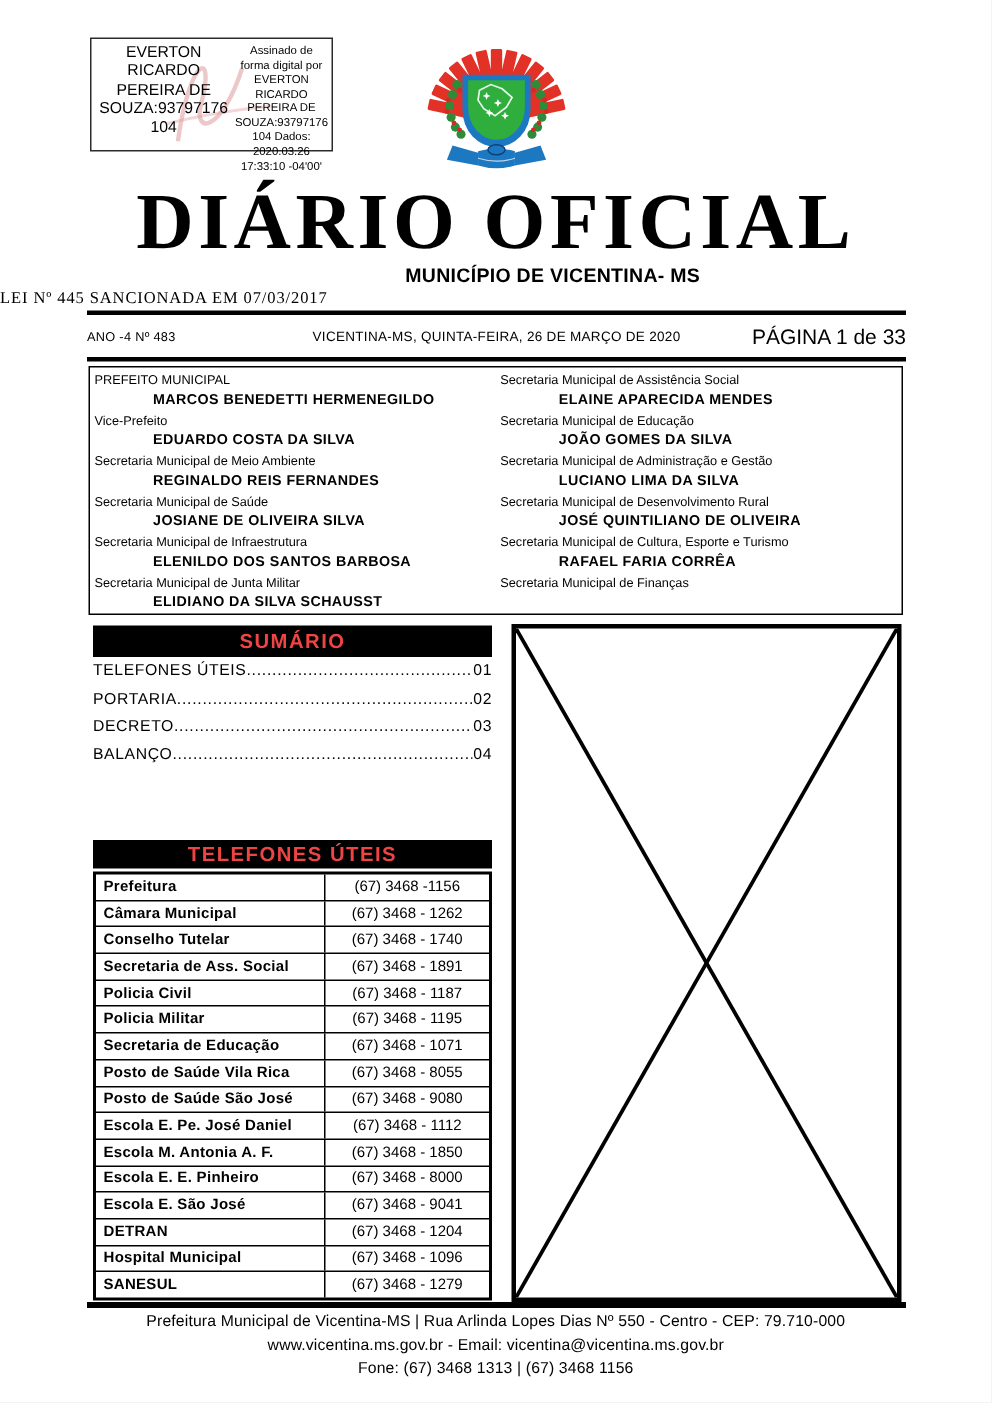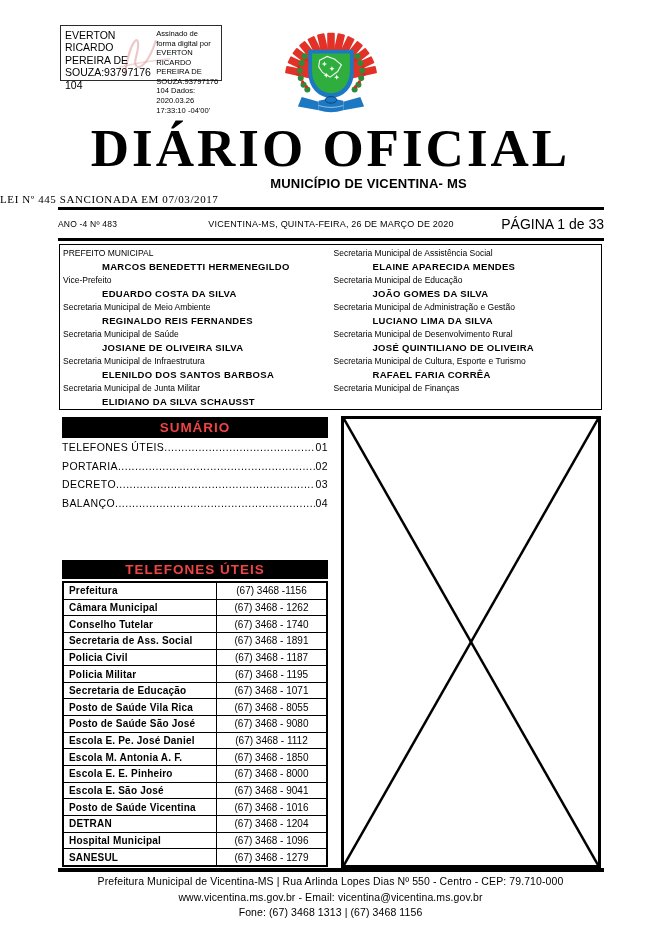--- a/index.html
+++ b/index.html
@@ -3,23 +3,23 @@
 <meta charset="utf-8">
 <style>
   html,body { margin:0; padding:0; background:#e9e9e9; }
   .page {
     position:relative; width:661px; height:935px; margin:0 auto;
     background:#ffffff; color:#000; overflow:hidden;
     font-family:"Liberation Sans", sans-serif;
   }
   
   .sig-box {
-    position:absolute; left:60px; top:25px; width:162px; height:56px;
+    position:absolute; left:60px; top:25px; width:162px; height:76px;
     border:1px solid #2b2b2b; box-sizing:border-box; padding:3px 2px 2px 4px;
-    display:flex; gap:3px; background:#fff;
+    display:flex; gap:3px; background:#fff;text-align:center;
   }
   .sig-flourish { position:absolute; left:0; top:0; width:100%; height:100%; pointer-events:none; }
   .sig-left  { position:relative; width:90px; font-size:10.5px; line-height:1.18; overflow-wrap:anywhere; }
   .sig-right { position:relative; width:64px; font-size:7.6px; line-height:1.26; overflow-wrap:anywhere; }
   
   .crest { position:absolute; left:279px; top:23px; width:104px; height:97px; }
   
   .title {
     position:absolute; left:0; top:121px; width:100%; text-align:center;
     font-family:"Liberation Serif", serif; font-weight:bold;
@@ -346,24 +346,20 @@
       <div class="ph-row">
         <div class="ph-name">Escola E. E. Pinheiro</div>
         <div class="ph-num">(67) 3468 - 8000</div>
       </div>
 
       <div class="ph-row">
         <div class="ph-name">Escola E. São José</div>
         <div class="ph-num">(67) 3468 - 9041</div>
       </div>
 
-      <div class="ph-row">
-        <div class="ph-name">Posto de Saúde Vicentina</div>
-        <div class="ph-num">(67) 3468 - 1016</div>
-      </div>
 
       <div class="ph-row">
         <div class="ph-name">DETRAN</div>
         <div class="ph-num">(67) 3468 - 1204</div>
       </div>
 
       <div class="ph-row">
         <div class="ph-name">Hospital Municipal</div>
         <div class="ph-num">(67) 3468 - 1096</div>
       </div>

